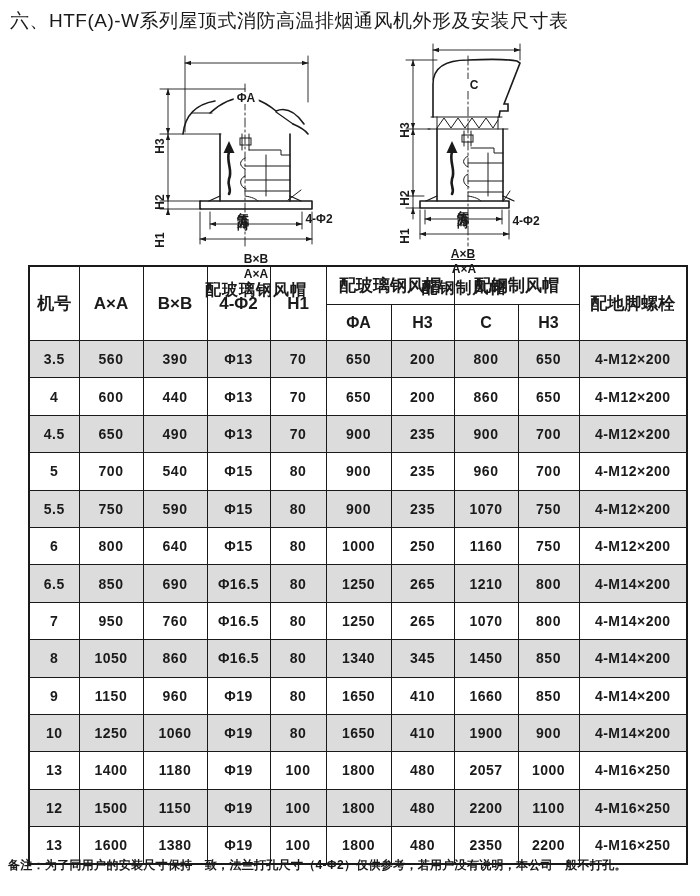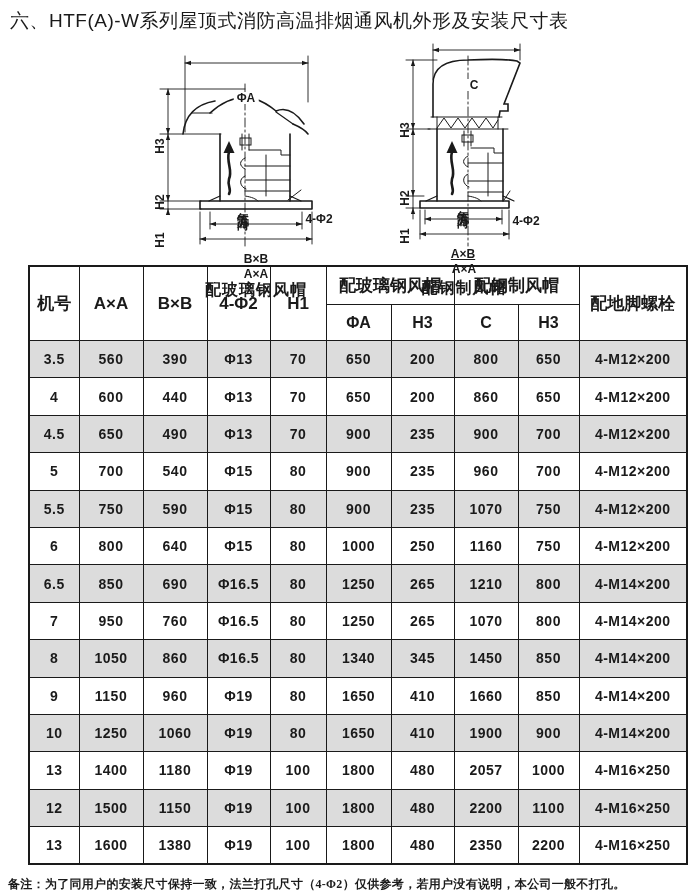--- a/index.html
+++ b/index.html
@@ -43,21 +43,21 @@
     border:1px solid var(--ink);text-align:center;vertical-align:middle;
     font-weight:bold;padding:0;color:var(--ink);
   }
   table.spec thead tr.r1 th{height:37px;font-size:17px;}
   table.spec thead tr.r2 th{height:35px;font-size:16px;}
   table.spec th.grp-small{font-size:13px;}
   table.spec th.grp-big{font-size:17px;}
   table.spec tbody td{height:36.4px;font-size:14px;letter-spacing:0.5px;}
   table.spec tbody tr:nth-child(odd){background:var(--row-alt);}
   
-  .footnote{position:absolute;left:8px;top:876px;font-size:12px;font-weight:bold;letter-spacing:0.3px;font-family:Liberation Serif, serif;}
+  .footnote{position:absolute;left:8px;top:857px;font-size:12px;font-weight:bold;letter-spacing:0.3px;}
 </style>
 </head>
 <body>
 
 <div class="page">
 
   <div class="title">
     <div>六、HTF(A)-W系列屋顶式消防高温排烟通风机外形及安装尺寸表</div>
   </div>
 

